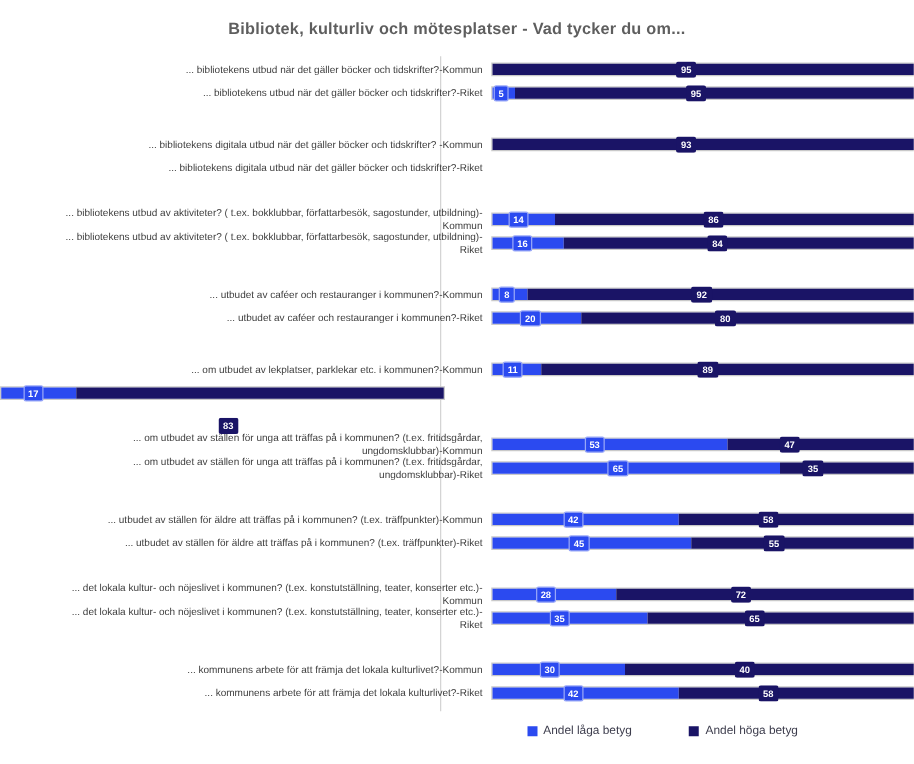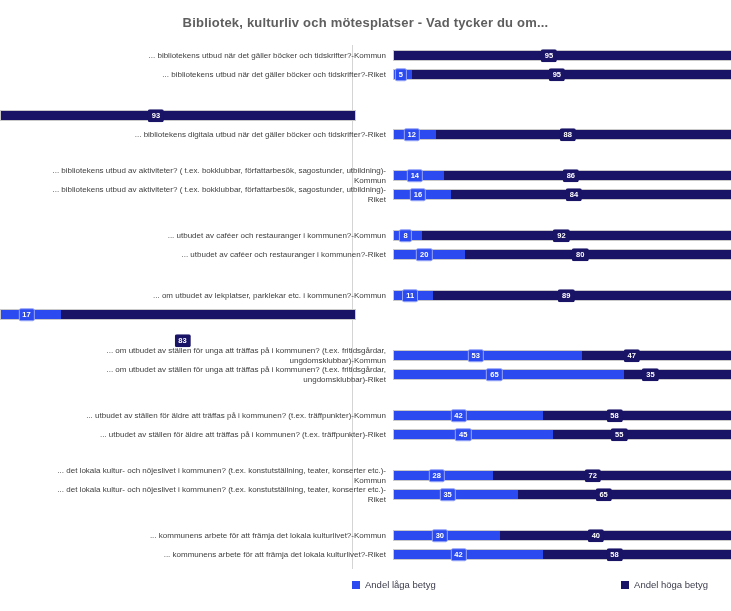--- a/index.html
+++ b/index.html
@@ -30,21 +30,21 @@
   .seg { height:100%; }
   .chip {
     position:absolute; top:50%; transform:translate(-50%,-50%);
     font-size:7.5px; font-weight:bold; color:#ffffff; line-height:1;
     padding:2px 3px; border-radius:2px; white-space:nowrap;
   }
   .chip-low { border:1px solid #98a7f8; }
   .chip-high { border:1px solid transparent; }
   .legend {
     position:absolute; top:579px; left:352px; width:356px;
-    display:flex; justify-content:space-between; gap:46px; align-items:center;
+    display:flex; justify-content:center; gap:46px; align-items:center;
   }
   .legend-item { display:flex; align-items:center; gap:5px; cursor:default; }
   .swatch { width:8px; height:8px; display:inline-block; }
   .legend-label { font-size:9.5px; color:#3c3c4c; }
 </style>
 </head>
 <body>
 
 <div class="title">Bibliotek, kulturliv och mötesplatser - Vad tycker du om...</div>
 
@@ -69,37 +69,30 @@
               <div class="seg" style="width: 5%; background: rgb(43, 74, 240);"></div>
               <div class="seg" style="flex: 1 1 0%; background: rgb(26, 20, 102);"></div>
             </div>
             <span class="chip chip-low" style="background: rgb(43, 74, 240); left: 2.5%;">5</span>
             <span class="chip chip-high" style="background: rgb(26, 20, 102); left: 52.5%;">95</span>
           </div>
         </div>
       </div>
       <div class="group">
         <div class="row">
+          <div class="cat">... bibliotekens digitala utbud när det gäller böcker och tidskrifter? -Kommun</div>
           <div class="barwrap">
             <div class="bar">
               <div class="seg" style="flex: 1 1 0%; background: rgb(26, 20, 102);"></div>
             </div>
             <span class="chip chip-high" style="background: rgb(26, 20, 102); left: 50%;">93</span>
           </div>
         </div>
         <div class="row">
           <div class="cat">... bibliotekens digitala utbud när det gäller böcker och tidskrifter?-Riket</div>
-          <div class="barwrap">
-            <div class="bar">
-              <div class="seg" style="width: 12%; background: rgb(43, 74, 240);"></div>
-              <div class="seg" style="flex: 1 1 0%; background: rgb(26, 20, 102);"></div>
-            </div>
-            <span class="chip chip-low" style="background: rgb(43, 74, 240); left: 6%;">12</span>
-            <span class="chip chip-high" style="background: rgb(26, 20, 102); left: 56%;">88</span>
-          </div>
         </div>
       </div>
       <div class="group">
         <div class="row">
           <div class="cat">... bibliotekens utbud av aktiviteter? ( t.ex. bokklubbar,  författarbesök, sagostunder, utbildning)-Kommun</div>
           <div class="barwrap">
             <div class="bar">
               <div class="seg" style="width: 14%; background: rgb(43, 74, 240);"></div>
               <div class="seg" style="flex: 1 1 0%; background: rgb(26, 20, 102);"></div>
             </div>

